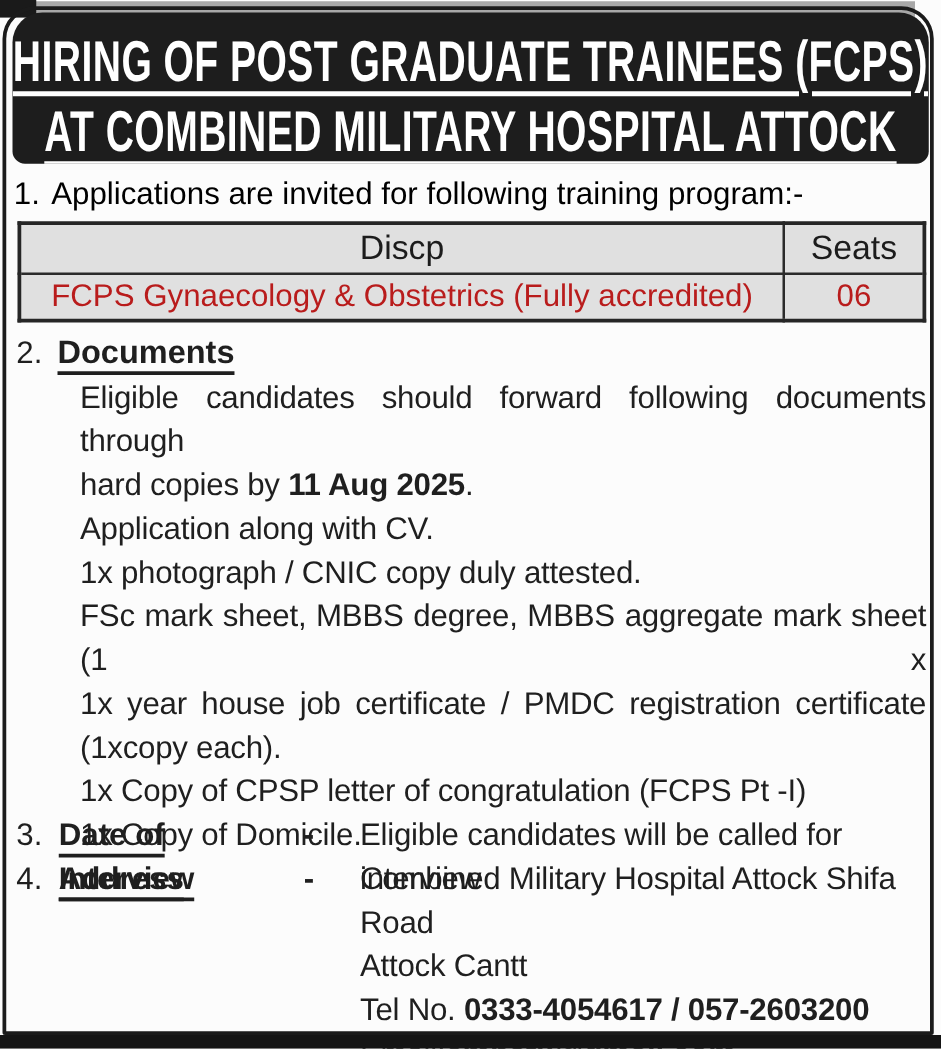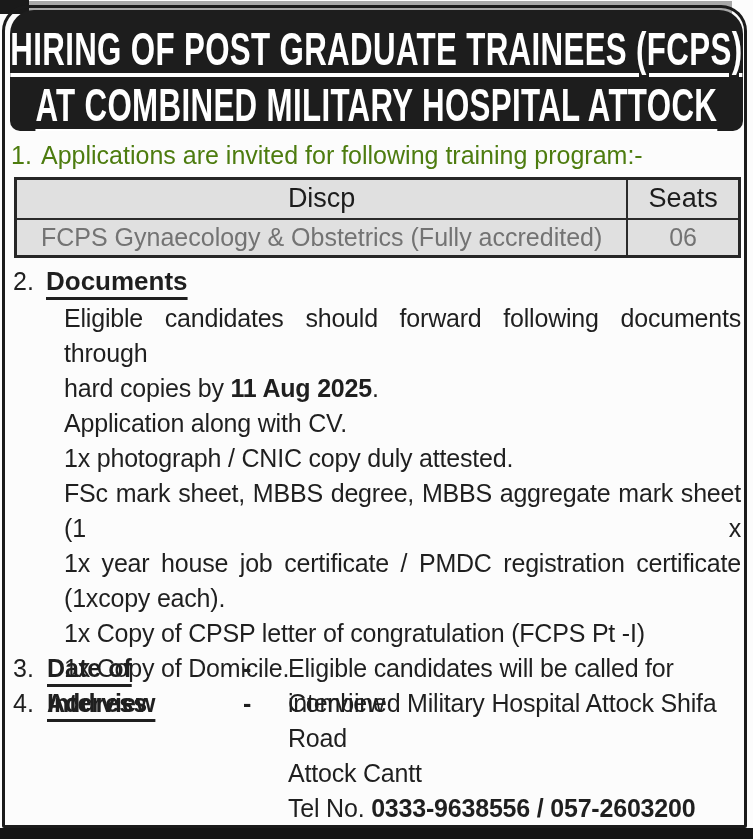--- a/index.html
+++ b/index.html
@@ -19,30 +19,30 @@
 
   
   .banner { position:absolute; left:10px; top:10px; width:733px; height:121px;
             background:#1d1d1d; border-radius:24px 24px 10px 10px;
             display:flex; flex-direction:column; align-items:center; justify-content:flex-end; gap:6px; overflow:hidden; }
   .banner-line { color:#ffffff; font-weight:bold; font-size:46px; line-height:1.1; white-space:nowrap;
                  display:inline-block; transform:scaleX(0.68); transform-origin:center;
                  text-decoration:underline; text-decoration-thickness:4px; text-underline-offset:8px;
                  letter-spacing:0.5px; }
 
-  .body-text { font-size:25px; line-height:35px; color:#4d7c0f; }
+  .body-text { font-size:25px; line-height:35px; color:#000000; }
 
   .intro-row { position:absolute; left:11px; top:138px; width:720px; font-size:25px; }
   .intro-num { display:inline-block; width:30px; }
 
   .table-wrap { position:absolute; left:14px; top:177px; width:727px; }
   table.programs { width:100%; border-collapse:collapse; border:3px solid #262626; }
   table.programs th, table.programs td { border:2px solid #2b2b2b; background:#e0e0e0; text-align:center; vertical-align:middle; }
   table.programs th { font-size:27px; font-weight:normal; height:40px; color:#1c1c1c; }
-  table.programs td { font-size:25px; height:38px; color:#737373; }
+  table.programs td { font-size:25px; height:38px; color:#b91c1c; }
   .col-discp { width:84.5%; }
   .col-seats { width:15.5%; }
 
   .sec2-row { position:absolute; left:13px; top:266px; font-size:25px; }
   .sec-num { display:inline-block; width:33px; font-size:25px; }
   .sec-label { font-weight:bold; font-size:26px; text-decoration:underline;
                text-decoration-thickness:2.5px; text-underline-offset:7px; }
 
   .doc-body { position:absolute; left:45px; top:301px; width:696px; }
   .doc-body > div { font-size:25px; line-height:35px; letter-spacing:-0.2px;margin-left:19px; }
@@ -115,19 +115,19 @@
     <span class="text-col">Eligible candidates will be called for interview</span>
   </div>
 
   <div class="num-row row-4">
     <span class="num-col">4.</span>
     <span class="label-col">Address</span>
     <span class="sep-col">-</span>
     <span class="text-col">
       <div class="addr-line">Combined Military Hospital Attock Shifa Road</div>
       <div class="addr-line">Attock Cantt</div>
-      <div class="addr-line"><span>Tel No. </span><b>0333-9638556 / 057-2603200</b></div>
+      <div class="addr-line"><span>Tel No. </span><b>0333-4054617 / 057-2603200</b></div>
       <div class="addr-line"><span>Email:</span><b>cmhatk@gmail.com</b></div>
     </span>
   </div>
 
   <div class="bottom-bar"></div>
 </div>
 
 </body></html>

